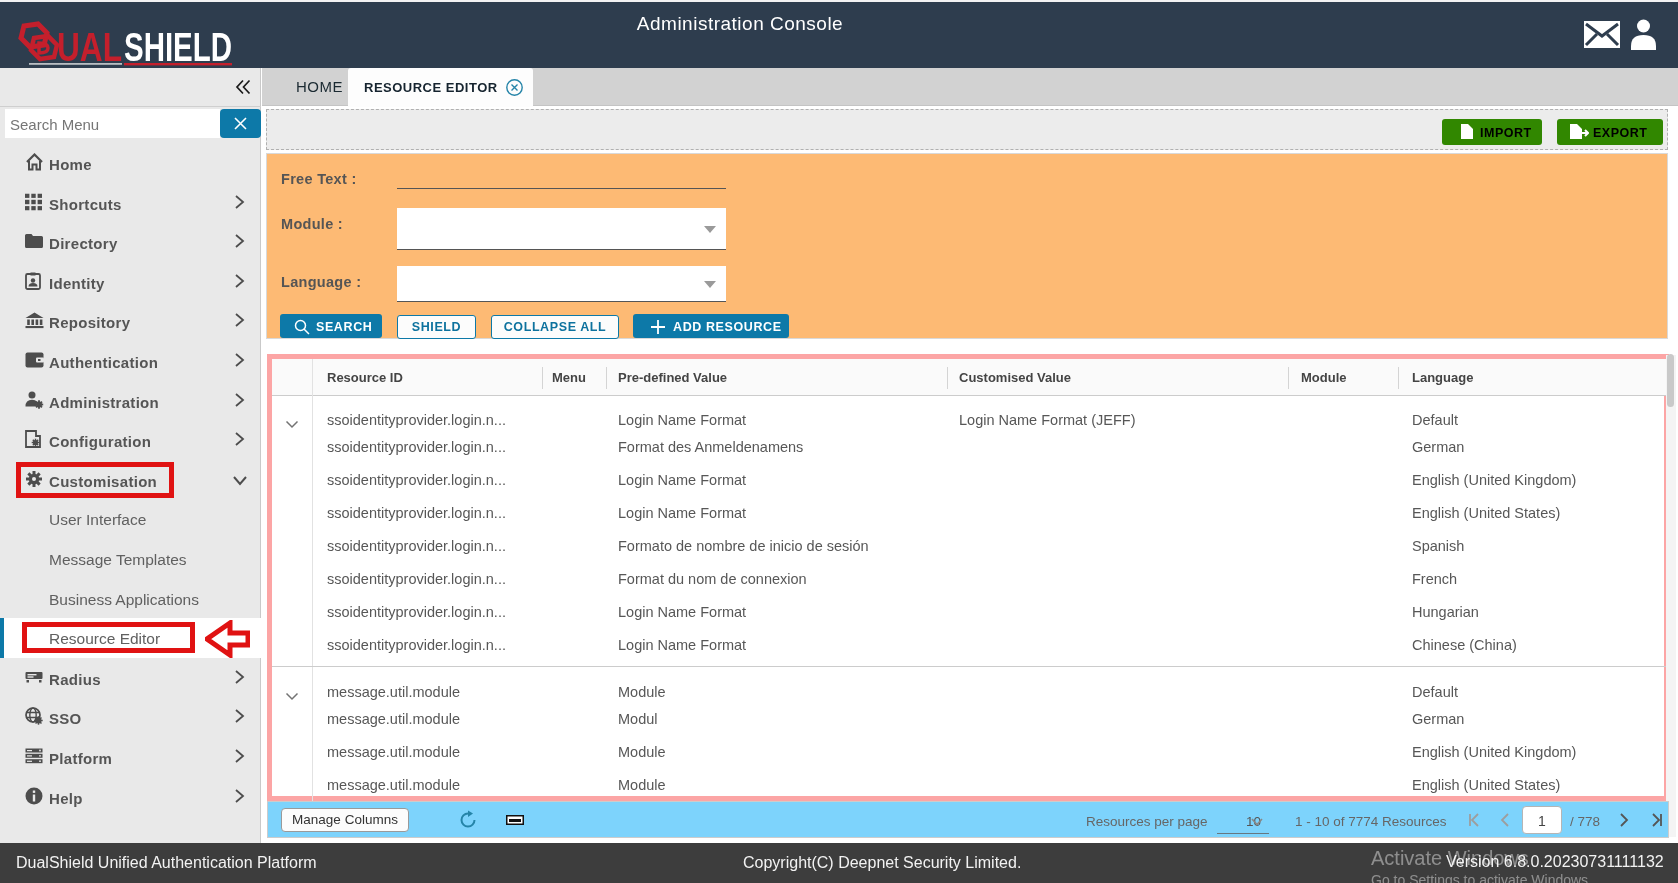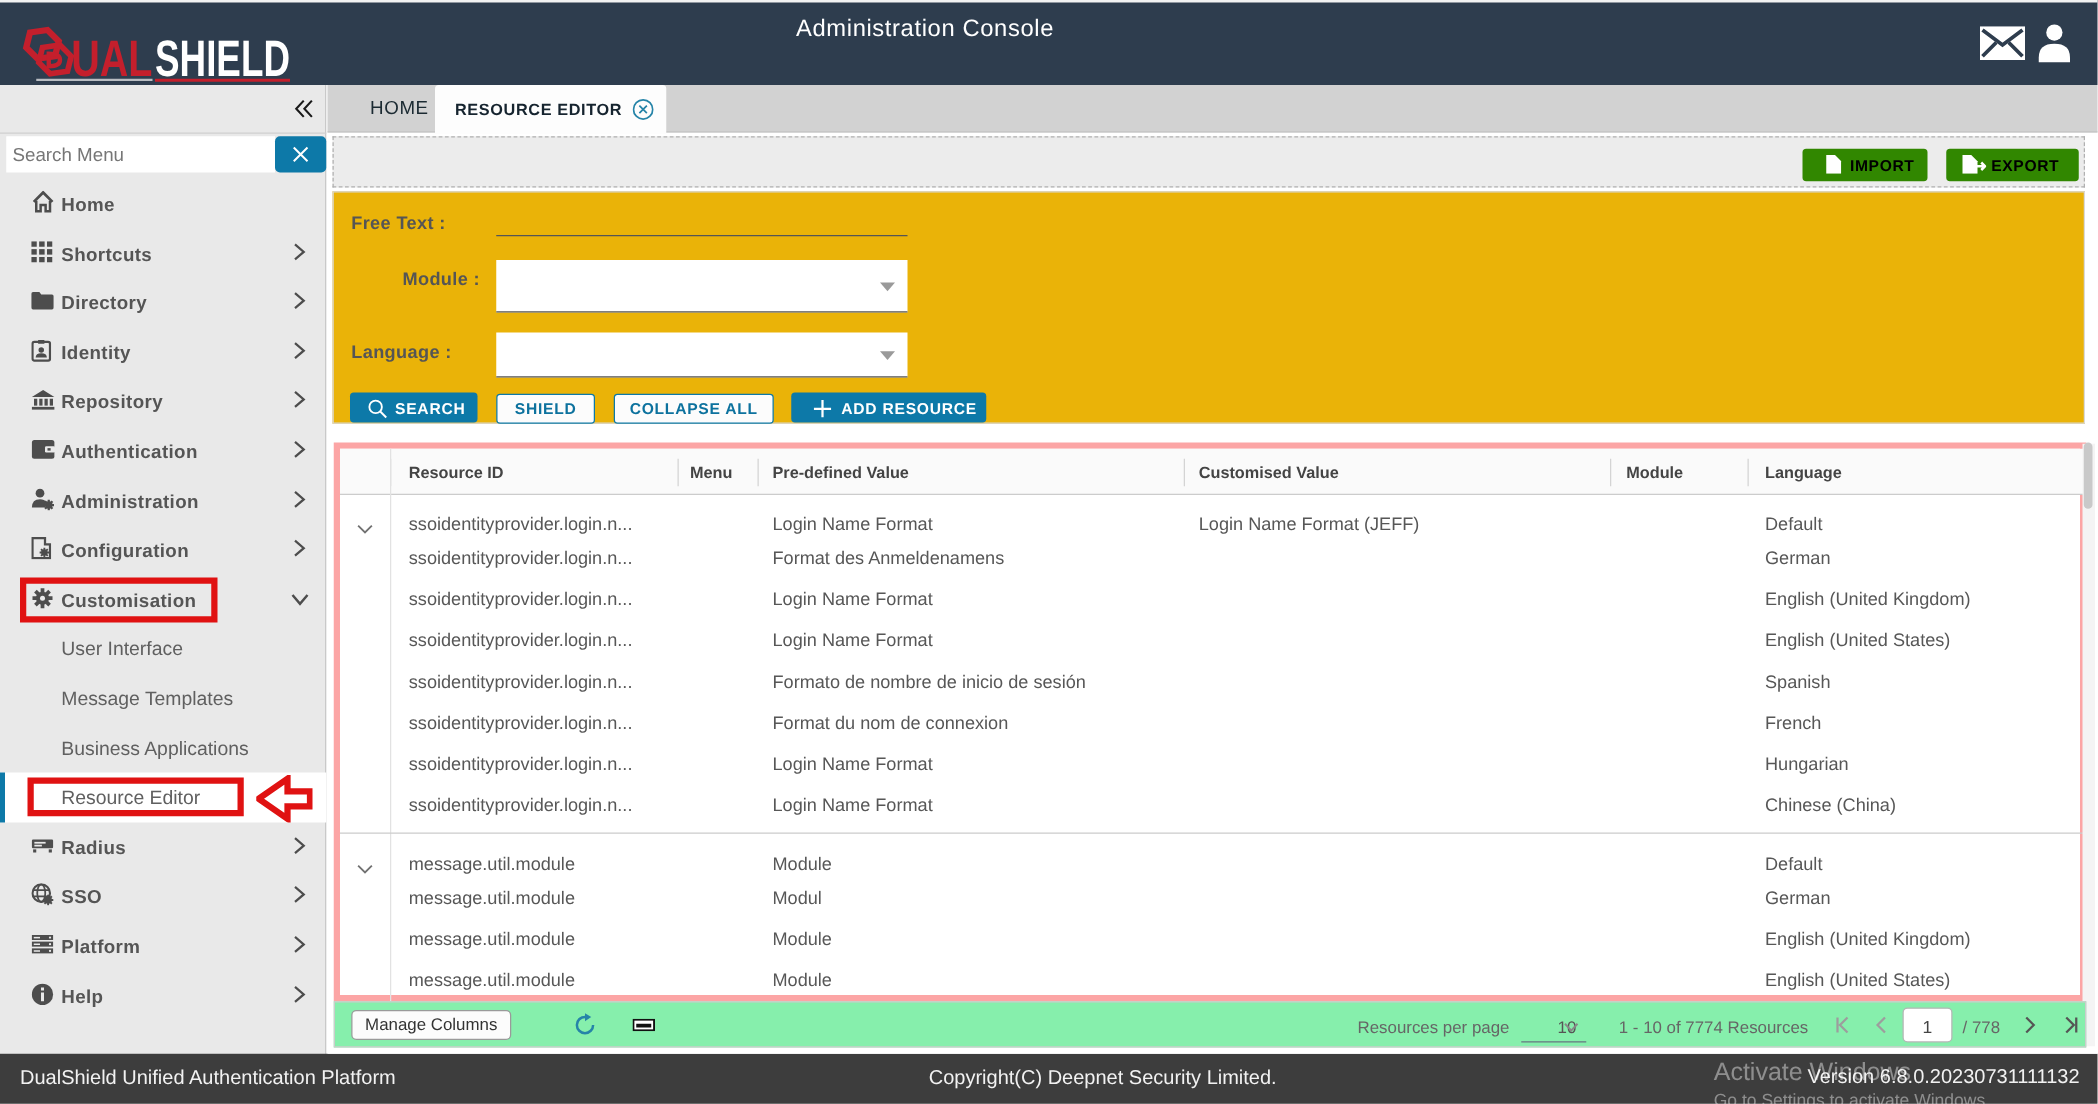--- a/index.html
+++ b/index.html
@@ -30,36 +30,36 @@
   
   #footer { position:absolute; left:0; top:843px; width:1678px; height:40px; background:#3d3d3d; color:#f2f2f2; font-size:16px; }
   
   #main { position:absolute; left:262px; top:68px; width:1416px; height:775px; background:#fff; }
   #tabbar { position:absolute; left:0; top:0; width:1416px; height:38px; background:#d2d2d2; border-bottom:1px solid #c4c4c4; }
   #tab-home { position:absolute; left:16px; top:0; height:38px; line-height:38px; padding:0 18px; font-size:15px; color:#1b2a32; letter-spacing:0.5px; }
   #tab-re { position:absolute; left:86px; top:0; width:185px; height:39px; background:#fdfdfd; border-radius:3px 3px 0 0; }
   #tab-re span { position:absolute; left:16px; top:12px; font-size:13px; font-weight:bold; color:#16242f; letter-spacing:0.5px; white-space:nowrap; }
   #panel1 { position:absolute; left:4px; top:41px; width:1402px; height:41px; background:#ececec; border:1px dashed #b0b0b0; }
   .greenbtn { position:absolute; top:9px; height:26px; white-space:nowrap; background:#318700; border-radius:3px; color:#000000; font-size:12.5px; font-weight:bold; letter-spacing:0.5px; text-align:center; }
-  #panel2 { position:absolute; left:4px; top:85px; width:1402px; height:186px; background:#eab308; border:1px solid #d9d9d9; }
+  #panel2 { position:absolute; left:4px; top:85px; width:1402px; height:186px; background:#fdba74; border:1px solid #d9d9d9; }
   .flabel { position:absolute; left:14px; font-size:14.5px; font-weight:bold; color:#555; letter-spacing:0.3px; }
   .ffield { position:absolute; left:130px; width:329px; background:#fff; border-bottom:1px solid #6b6b6b; }
   .fcaret { position:absolute; right:10px; top:50%; margin-top:-3px; width:0; height:0; border-left:6px solid transparent; border-right:6px solid transparent; border-top:7px solid #9a9a9a; }
   .bluebtn { position:absolute; top:160px; height:24px; white-space:nowrap; background:#0d79a8; border-radius:3px; color:#fff; font-size:12.5px; font-weight:bold; letter-spacing:0.6px; }
   .whitebtn { position:absolute; top:161px; height:24px; white-space:nowrap; background:#fcfcfc; border:1px solid #0d79a8; border-radius:3px; color:#0d729e; font-size:12.5px; font-weight:bold; letter-spacing:0.6px; text-align:center; }
   
   #tbl { position:absolute; left:5px; top:286px; width:1402px; height:447px; background:#fff; border:5px solid #fca5a5; }
   #thead { position:absolute; left:0; top:0; width:1400px; height:37px; background:#fafafa; border-bottom:1px solid #cccccc; }
   .th { position:absolute; top:11px; font-size:13px; font-weight:bold; color:#444; }
   .vsep { position:absolute; top:8px; width:1px; height:22px; background:#d4d4d4; }
   #caretcol { position:absolute; left:40px; top:0; width:1px; height:445px; background:#e2e2e2; }
   .td { position:absolute; font-size:14.5px; color:#575757; white-space:nowrap; }
   #grpsep { position:absolute; left:0; top:307px; width:1400px; height:1px; background:#cccccc; }
   
-  #pagebar { position:absolute; left:5px; top:733px; width:1402px; height:37px; background:#86efac; border:1px solid #cccccc; border-top:1px solid #cccccc; }
+  #pagebar { position:absolute; left:5px; top:733px; width:1402px; height:37px; background:#7dd3fc; border:1px solid #cccccc; border-top:1px solid #cccccc; }
   #mancol { position:absolute; left:13px; top:6px; width:128px; height:24px; border:1px solid #9a9a9a; border-radius:4px; background:#fcfcfc; font-size:13.5px; color:#333; text-align:center; line-height:22px; }
   #scrollbar { position:absolute; left:1404px; top:287px; width:10px; height:482px; background:#f4f4f4; }
   #scrollthumb { position:absolute; left:1405px; top:286px; width:7px; height:53px; background:#c9c9c9; border-radius:4px; }
   .pgtext { position:absolute; top:12px; font-size:13.5px; color:#666; }
 </style>
 </head>
 <body>
 
 <div id="header">
   <div id="topline"></div>
@@ -337,21 +337,21 @@
       <svg width="20" height="15" viewBox="0 0 20 15" style="position:absolute;left:12px;top:5px;">
         <path d="M1 0 L8 0 L13 5 L13 15 L1 15 Z" fill="#fff"></path>
         <path d="M12 9 L19 9 M16 6 L19 9 L16 12" stroke="#fff" stroke-width="2" fill="none"></path>
       </svg>
       <span style="position:absolute;left:36px;top:7px;">EXPORT</span>
     </div>
   </div>
   <div id="panel2">
     <div class="flabel" style="top:17px;">Free Text :</div>
     <div class="ffield" style="top:8px; height:27px; border-bottom:1px solid #555; background:transparent;"></div>
-    <div class="flabel" style="top:62px;margin-left:41px;">Module :</div>
+    <div class="flabel" style="top:62px;">Module :</div>
     <div class="ffield" style="top:54px; height:42px; border-bottom:1px solid #555;">
         <div class="fcaret"></div>
       </div>
     <div class="flabel" style="top:120px;">Language :</div>
     <div class="ffield" style="top:112px; height:36px; border-bottom:1px solid #555;">
         <div class="fcaret"></div>
       </div>
     <div class="bluebtn" style="left:13px; width:102px;">
       <svg width="16" height="16" viewBox="0 0 16 16" style="position:absolute;left:14px;top:5px;">
         <circle cx="6.5" cy="6.5" r="5" fill="none" stroke="#fff" stroke-width="1.5"></circle>

